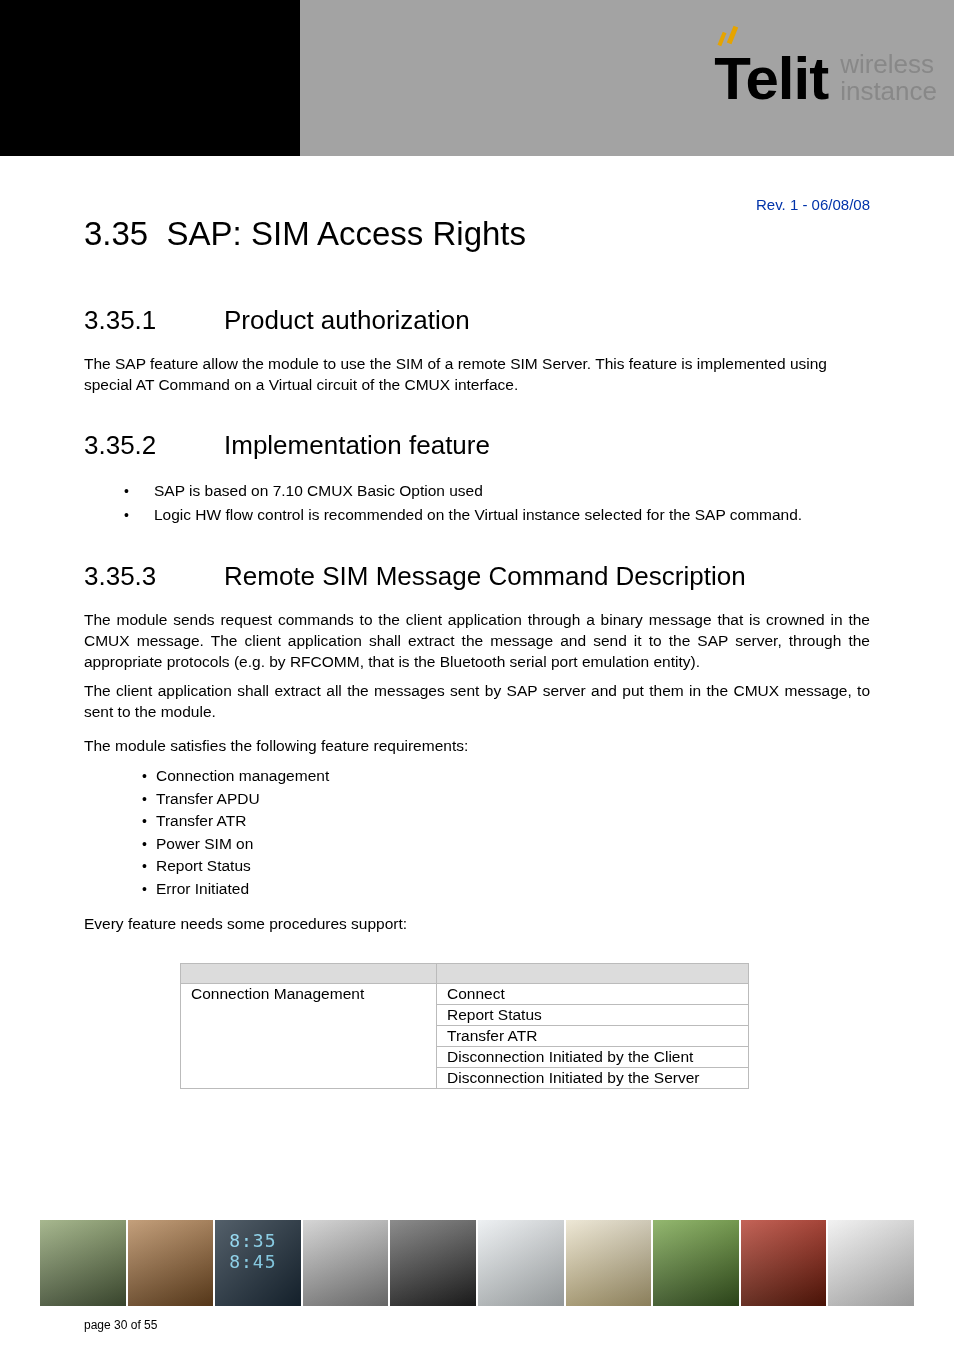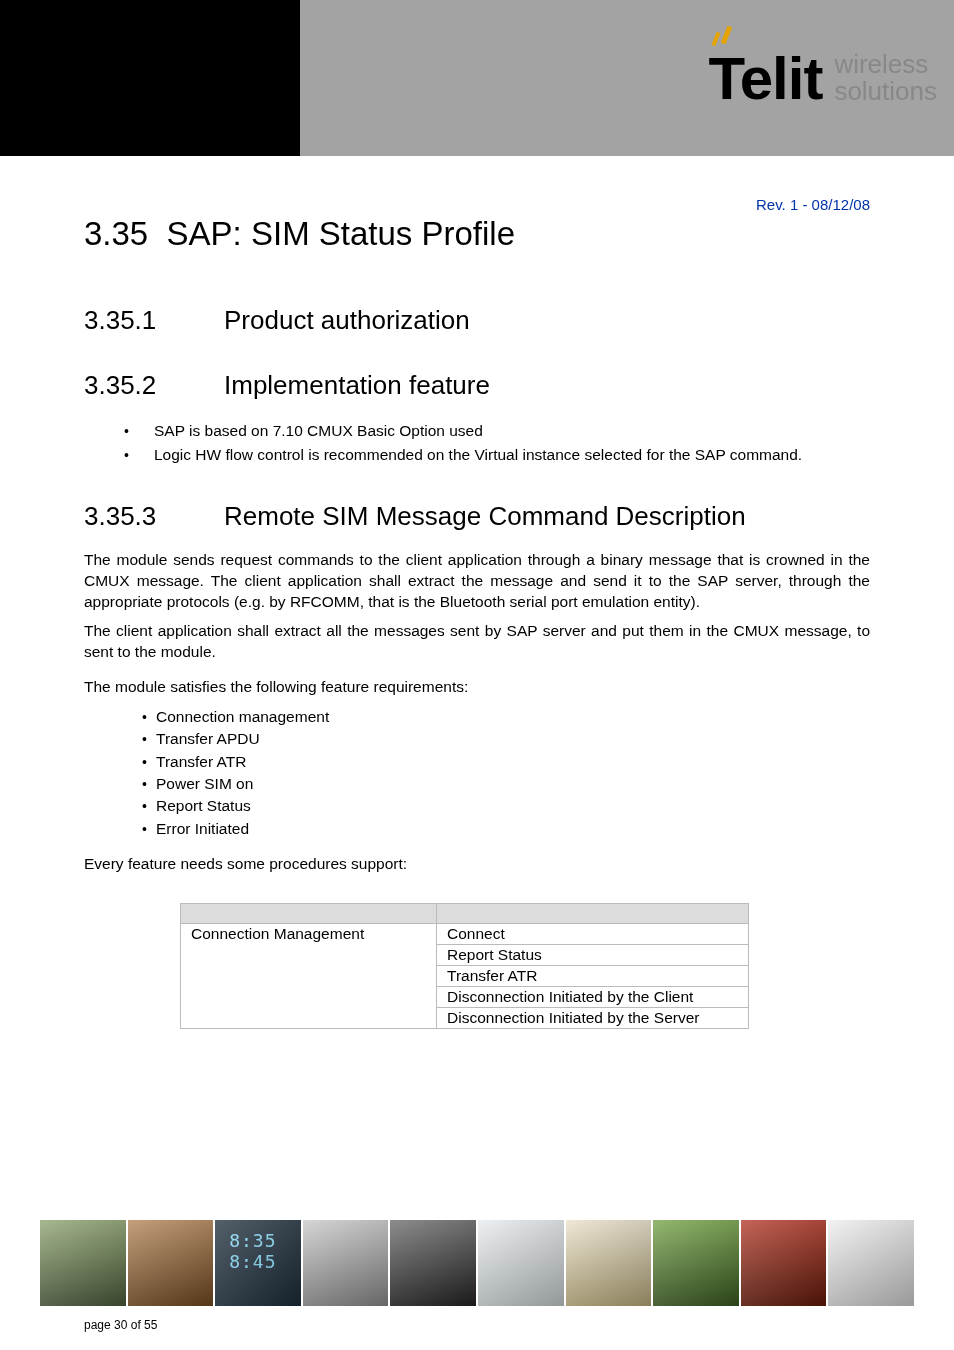--- a/index.html
+++ b/index.html
@@ -188,36 +188,37 @@
 <div class="header">
   <div class="header-left"></div>
   <div class="header-right">
     <div class="logo-wrap">
       <div class="logo-telit">
         <span class="logo-accent"></span>
         <span>Telit</span>
       </div>
       <div class="logo-sub">
         <div>wireless</div>
-        <div>solutions</div>
+        <div>instance</div>
       </div>
     </div>
   </div>
 </div>
 
 <div class="content">
-  <div class="rev">Rev. 1 - 08/12/08</div>
+  <div class="rev">Rev. 1 - 06/08/08</div>
 
   <h1 class="sec">
-    <span>3.35</span>&nbsp;&nbsp;<span>SAP: SIM Status Profile</span>
+    <span>3.35</span>&nbsp;&nbsp;<span>SAP: SIM Access Rights</span>
   </h1>
 
   <h2 class="sub">
     <span class="num">3.35.1</span><span>Product authorization</span>
   </h2>
+  <p class="body">The SAP feature allow the module to use the SIM of a remote SIM Server. This feature is implemented using special AT Command on a Virtual circuit of the CMUX interface.</p>
 
   <h2 class="sub">
     <span class="num">3.35.2</span><span>Implementation feature</span>
   </h2>
   <ul class="bullets wide">
     <li>SAP is based on 7.10 CMUX Basic Option used</li>
     <li>Logic HW flow control is recommended on the Virtual instance selected for the SAP command.</li>
   </ul>
 
   <h2 class="sub">

